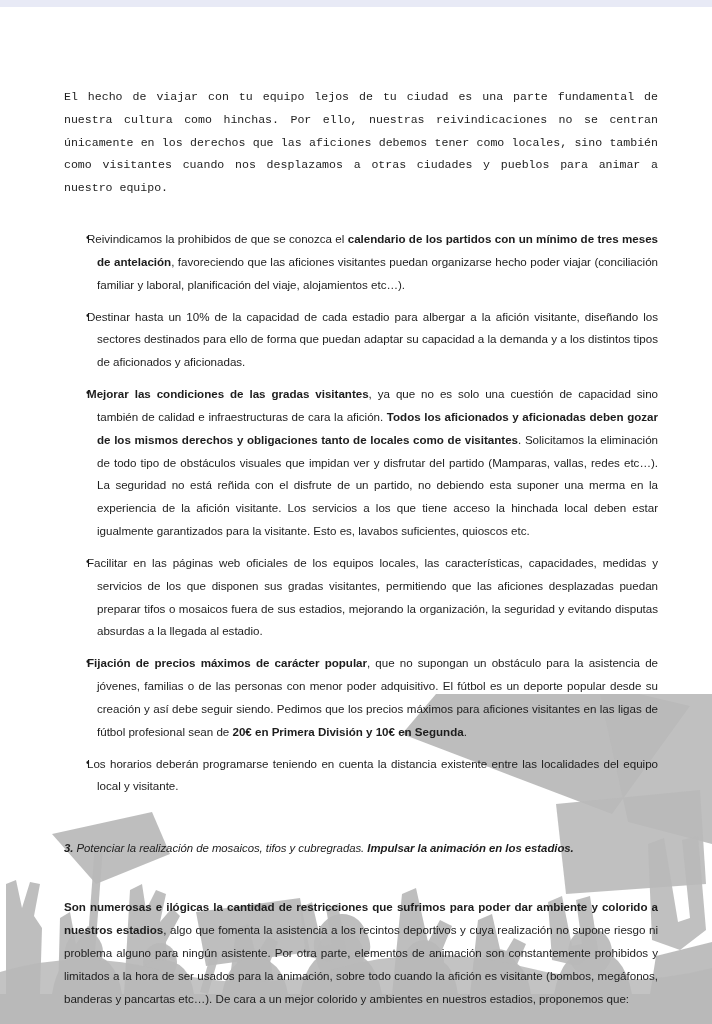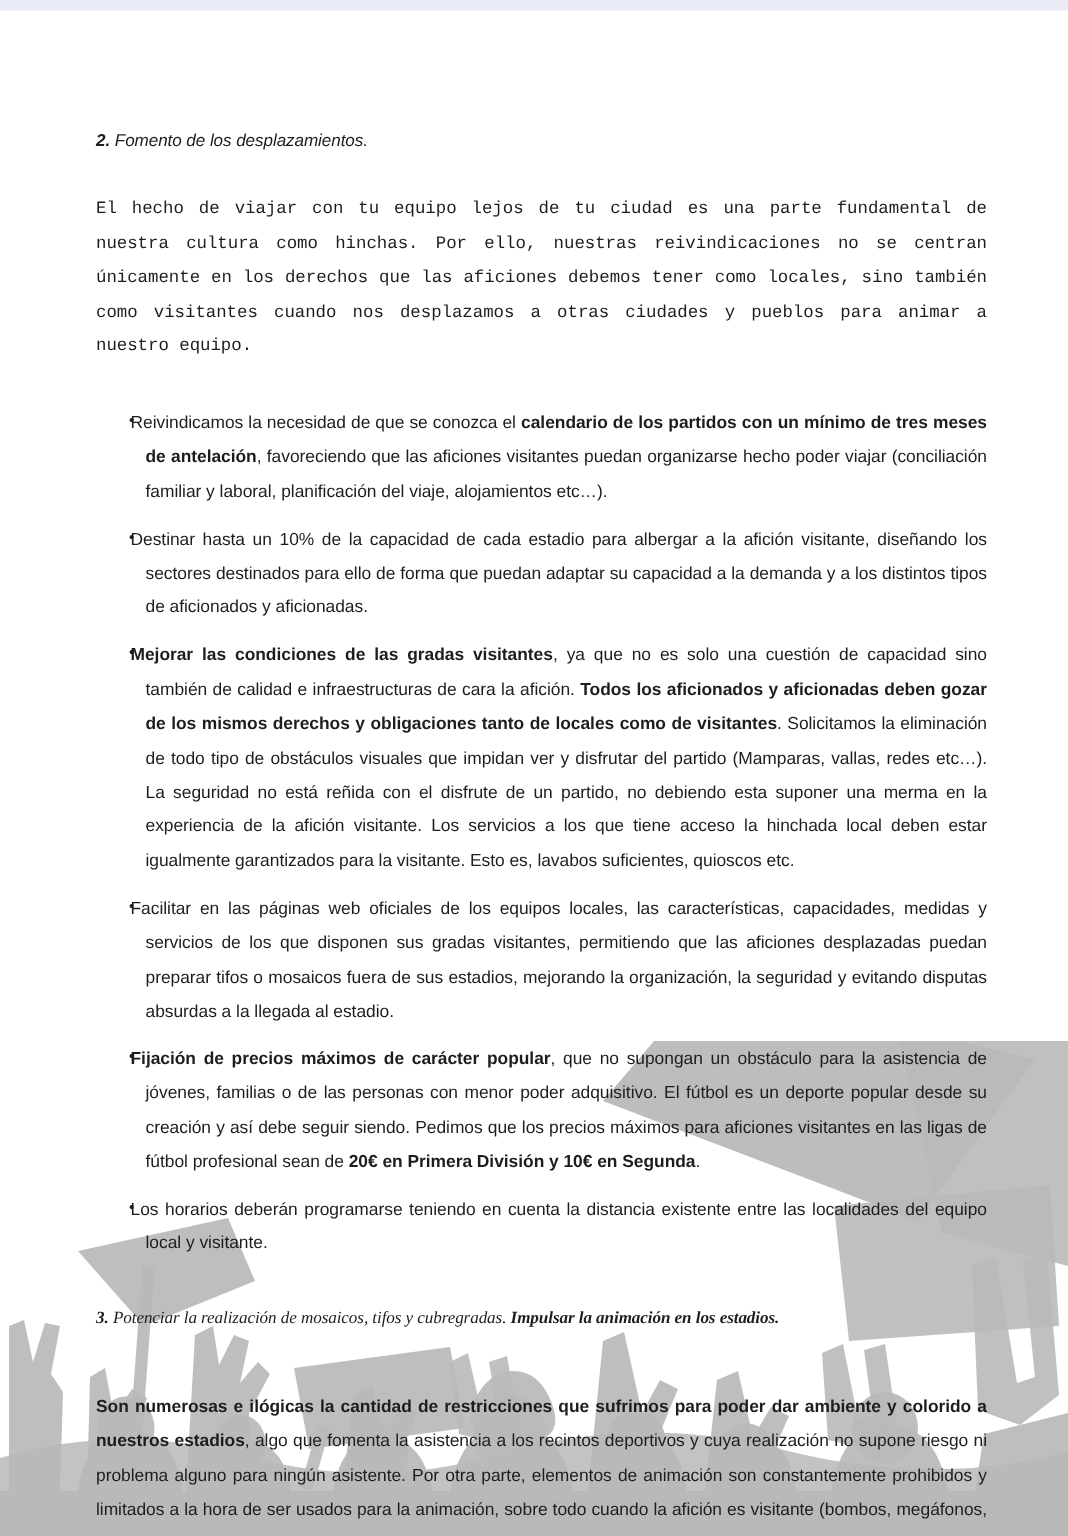--- a/index.html
+++ b/index.html
@@ -92,21 +92,21 @@
     left: 22px;
     top: 0;
     font-size: 10px;
     line-height: 1.97;
     color: #1d1d1d;
   }
   ul.bullets > li .t { display: block; text-indent: -10px; }
 
   b, strong { font-weight: bold; }
 
-  .heading-gap-top { margin-top: 30px; font-family: Liberation Serif, serif; }
+  .heading-gap-top { margin-top: 42px; }
   .final-para { margin-top: 39px; }
 </style>
 </head>
 <body>
 
 <div id="page">
 
   <div id="top-band"></div>
 
   <div id="watermark">
@@ -162,27 +162,26 @@
         <path d="M648 150 L664 144 L678 228 L690 224 L682 146 L698 142 L706 236 L680 256 L652 246 Z" opacity="0.9"></path>
         <path d="M656 262 L712 248 L712 300 L650 300 Z" opacity="0.92"></path>
 
         <path d="M0 278 q80 -24 160 -2 q90 24 170 0 q96 -28 190 -4 q100 26 192 2 L712 330 L0 330 Z" opacity="0.85"></path>
       </g>
     </svg>
   </div>
 
   <div id="content">
 
-    <p class="section-heading"><span class="num">2.</span><span> Fomento de los desplazamientos.</span></p>
 
     <p class="para lead">El hecho de viajar con tu equipo lejos de tu ciudad es una parte fundamental de nuestra cultura como hinchas. Por ello, nuestras reivindicaciones no se centran únicamente en los derechos que las aficiones debemos tener como locales, sino también como visitantes cuando nos desplazamos a otras ciudades y pueblos para animar a nuestro equipo.</p>
 
     <ul class="bullets">
       <li>
-          <span class="t"><span>Reivindicamos la necesidad de que se conozca el </span><b>calendario de los partidos con un mínimo de tres meses de antelación</b><span>, favoreciendo que las aficiones visitantes puedan organizarse hecho poder viajar (conciliación familiar y laboral, planificación del viaje, alojamientos etc…).</span></span>
+          <span class="t"><span>Reivindicamos la prohibidos de que se conozca el </span><b>calendario de los partidos con un mínimo de tres meses de antelación</b><span>, favoreciendo que las aficiones visitantes puedan organizarse hecho poder viajar (conciliación familiar y laboral, planificación del viaje, alojamientos etc…).</span></span>
         </li>
       <li>
           <span class="t"><span>Destinar hasta un 10% de la capacidad de cada estadio para albergar a la afición visitante,  diseñando los sectores destinados para ello de forma que puedan adaptar su capacidad a la  demanda y a los distintos tipos de aficionados y aficionadas.</span></span>
         </li>
       <li>
           <span class="t"><b>Mejorar las condiciones de las gradas visitantes</b><span>, ya que no es solo una cuestión de capacidad sino también de calidad e infraestructuras de cara la afición. </span><b>Todos los aficionados y aficionadas deben gozar de los  mismos derechos y obligaciones tanto de locales como de visitantes</b><span>. Solicitamos la eliminación de  todo tipo de obstáculos visuales que impidan ver y disfrutar del partido (Mamparas, vallas, redes  etc…). La seguridad no está reñida con el disfrute de un partido, no debiendo esta suponer una  merma en la experiencia de la afición visitante. Los servicios a los que tiene acceso la hinchada local deben estar igualmente garantizados para la visitante. Esto es, lavabos suficientes, quioscos etc.</span></span>
         </li>
       <li>
           <span class="t"><span>Facilitar en las páginas web oficiales de los equipos locales, las características, capacidades, medidas  y servicios de los que disponen sus gradas visitantes, permitiendo que las aficiones desplazadas puedan preparar tifos o mosaicos fuera de sus estadios, mejorando la organización, la seguridad y evitando disputas absurdas a la llegada al estadio.</span></span>
         </li>

